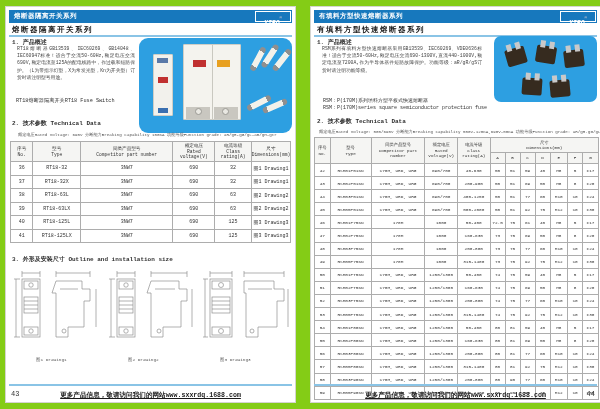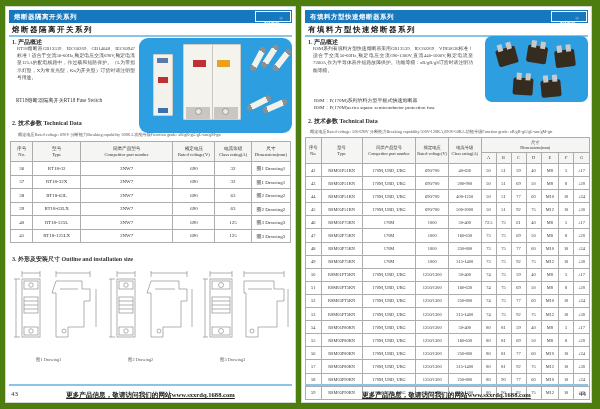--- a/index.html
+++ b/index.html
@@ -1,21 +1,21 @@
 <!DOCTYPE html>
 <html><head>
 <meta charset="utf-8">
 <style>
   html,body { margin:0; padding:0; }
-  .canvas { position:relative; width:600px; height:409px; background:#4d7c0f;
-            font-family:Liberation Serif, serif; overflow:hidden; }
+  .canvas { position:relative; width:600px; height:409px; background:#84cc16;
+            font-family:Liberation Mono, monospace; overflow:hidden; }
   .page { position:absolute; top:6px; width:291px; height:397px; background:#ffffff;
           border:1px solid #d4d4d0; box-sizing:border-box; }
   .page-left  { left:5px; }
-  .page-right { left:301px; }
+  .page-right { left:310px; }
 
   
   .hdrbar { position:absolute; left:3px; right:3px; top:3px; height:13px; background:#1778bd; }
   .hdrbar-title { color:#ffffff; font-size:6.5px; font-weight:bold; line-height:13px; padding-left:5px;
                   letter-spacing:0.5px; white-space:nowrap; }
   .logo { position:absolute; right:1px; top:1px; bottom:1px; width:36px; background:#1778bd;
           border:1px solid #ffffff; box-sizing:border-box; text-align:center; }
   .logo-text { color:#ffffff; font-size:6.5px; font-weight:bold; font-style:italic; line-height:10px; }
   .logo-reg { color:#f3d7d7; font-size:4px; vertical-align:super; }
 

